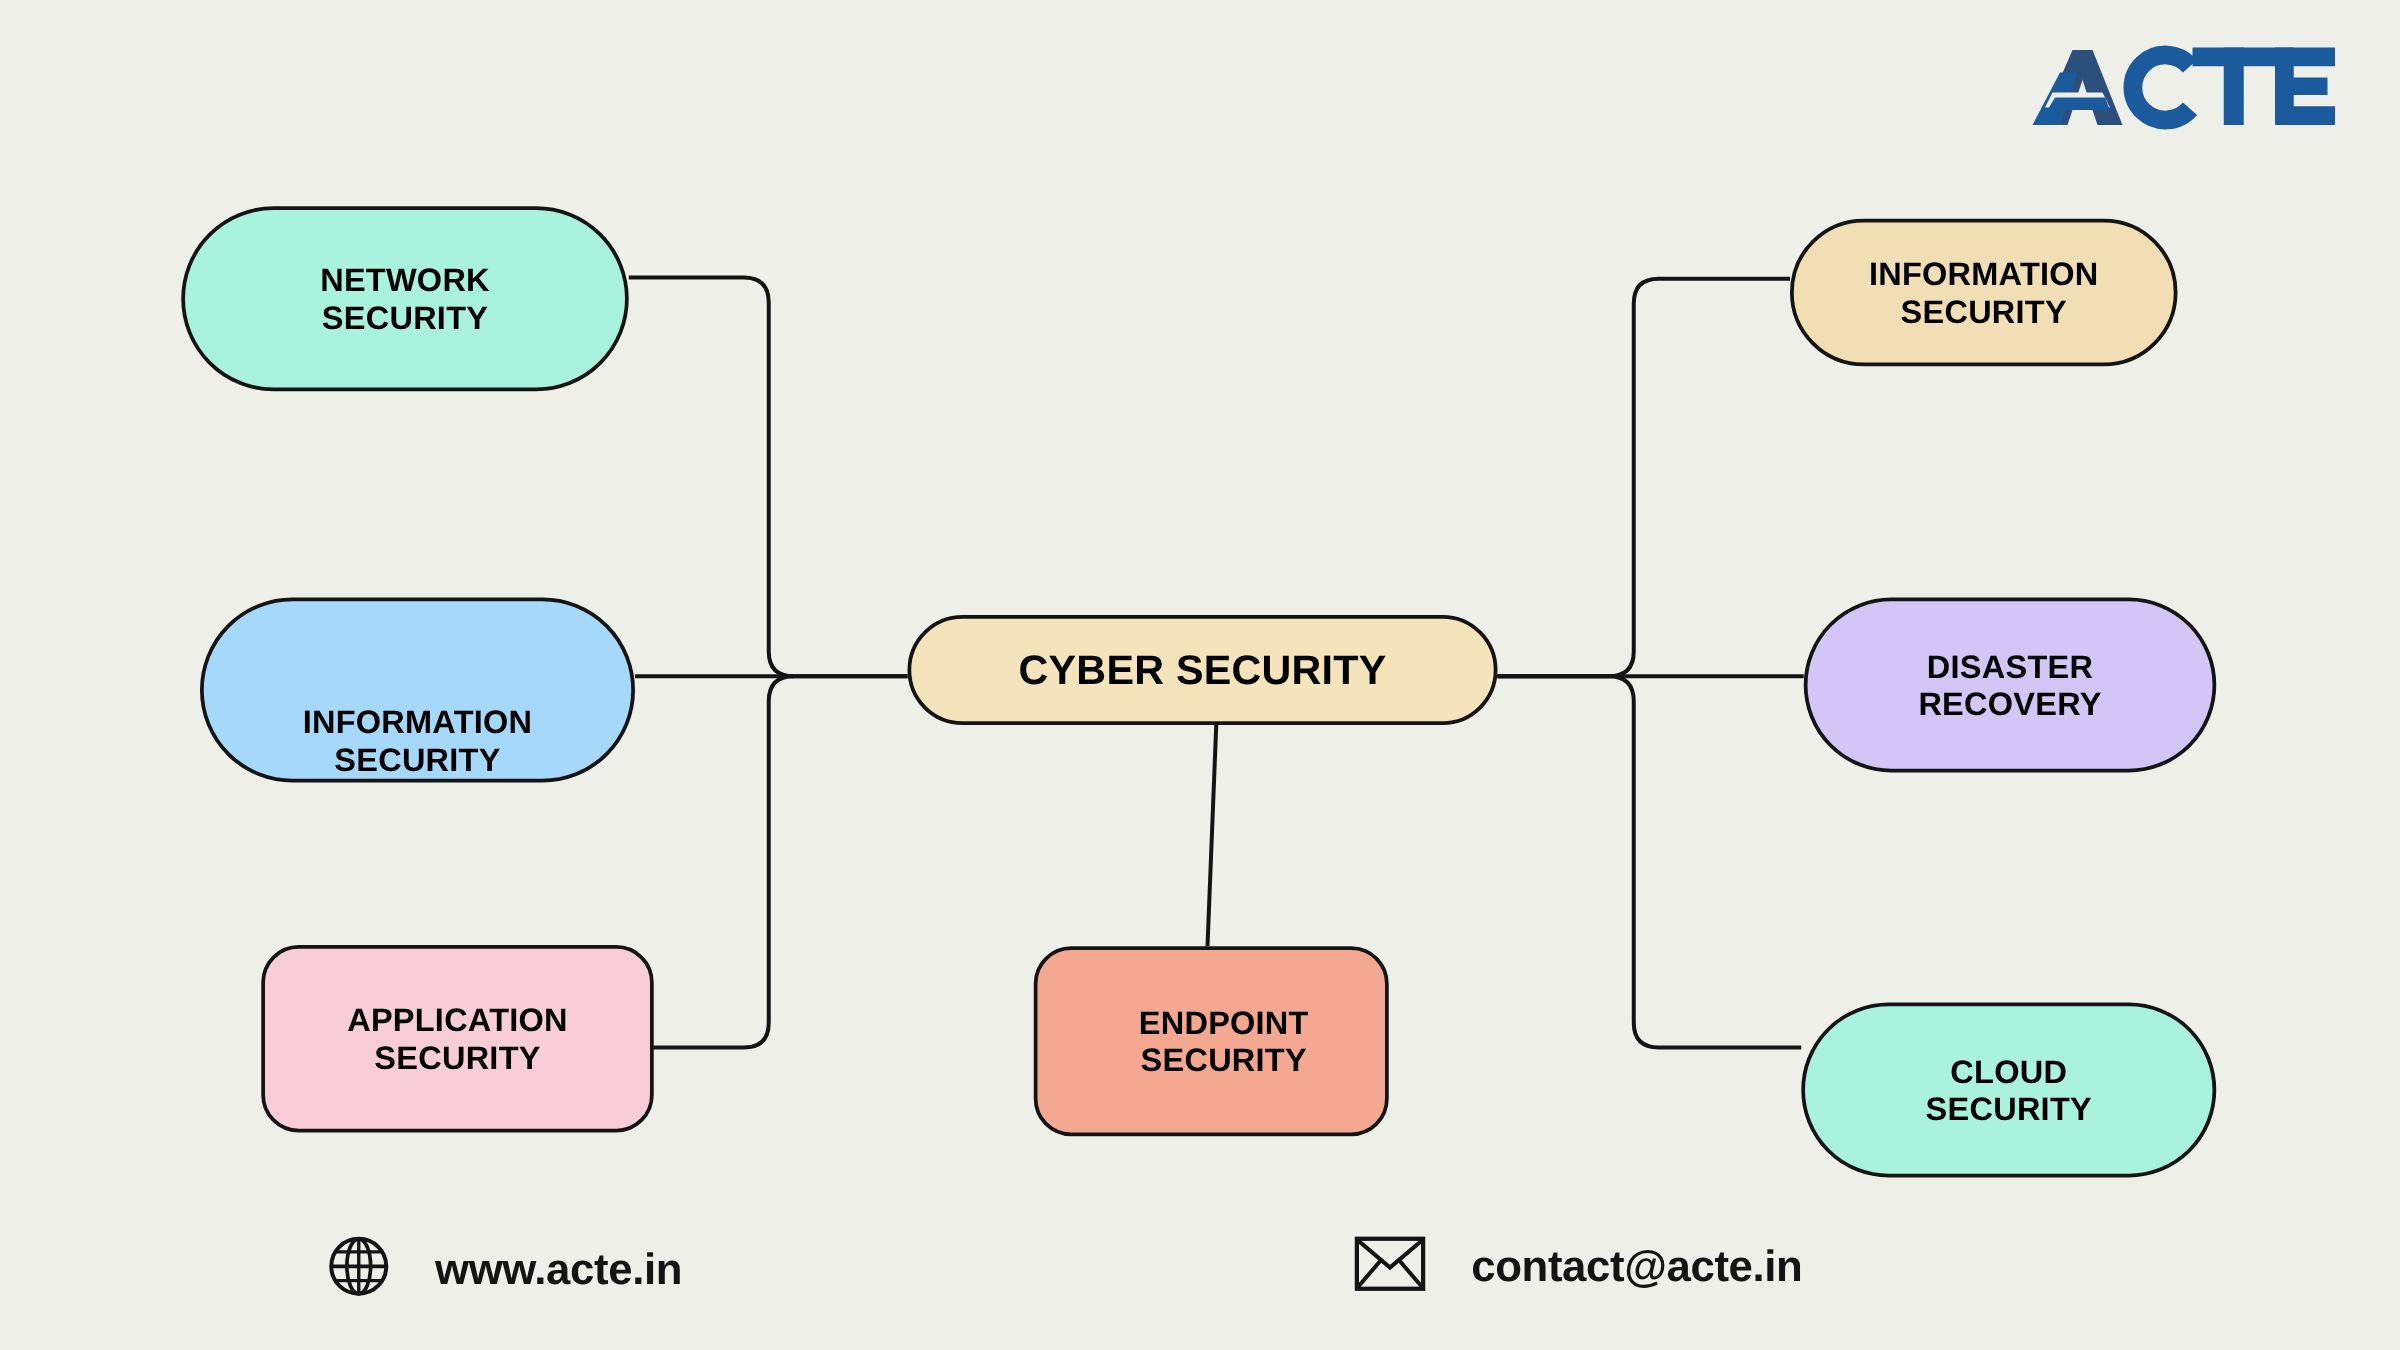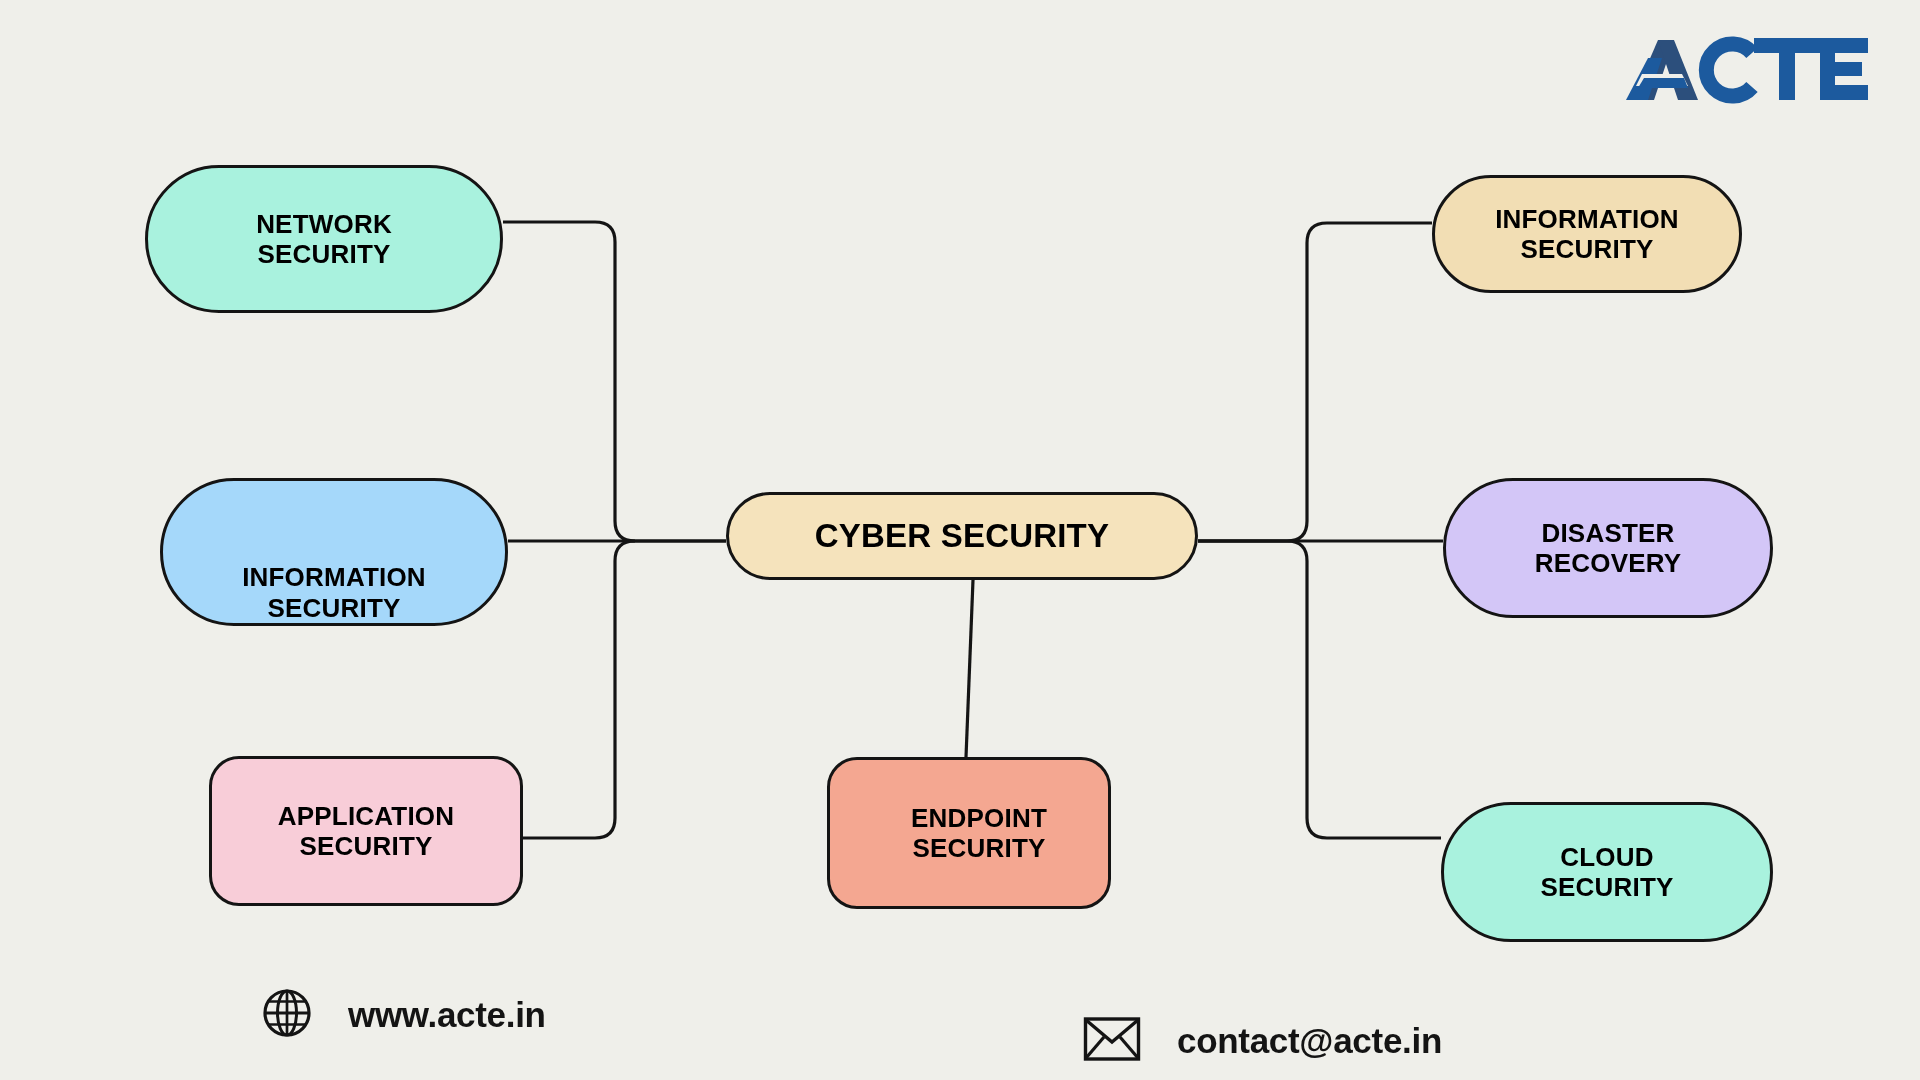--- a/index.html
+++ b/index.html
@@ -88,21 +88,21 @@
     gap: 36px;
     z-index: 4;
   }
   .footer-item .ftext {
     font-size: 35px;
     font-weight: 700;
     color: #141414;
     letter-spacing: -0.3px;
   }
   #footer-web   { left: 262px; top: 988px; }
-  #footer-email { left: 1083px; top: 988px; margin-top: 28px; }
+  #footer-email { left: 1083px; top: 988px; }
   .ficon { display: block; }
 </style>
 </head>
 <body>
 
 <div id="canvas">
 
   <div class="logo">
     <svg viewBox="0 0 270 92" width="270" height="92" aria-label="ACTE">
 

